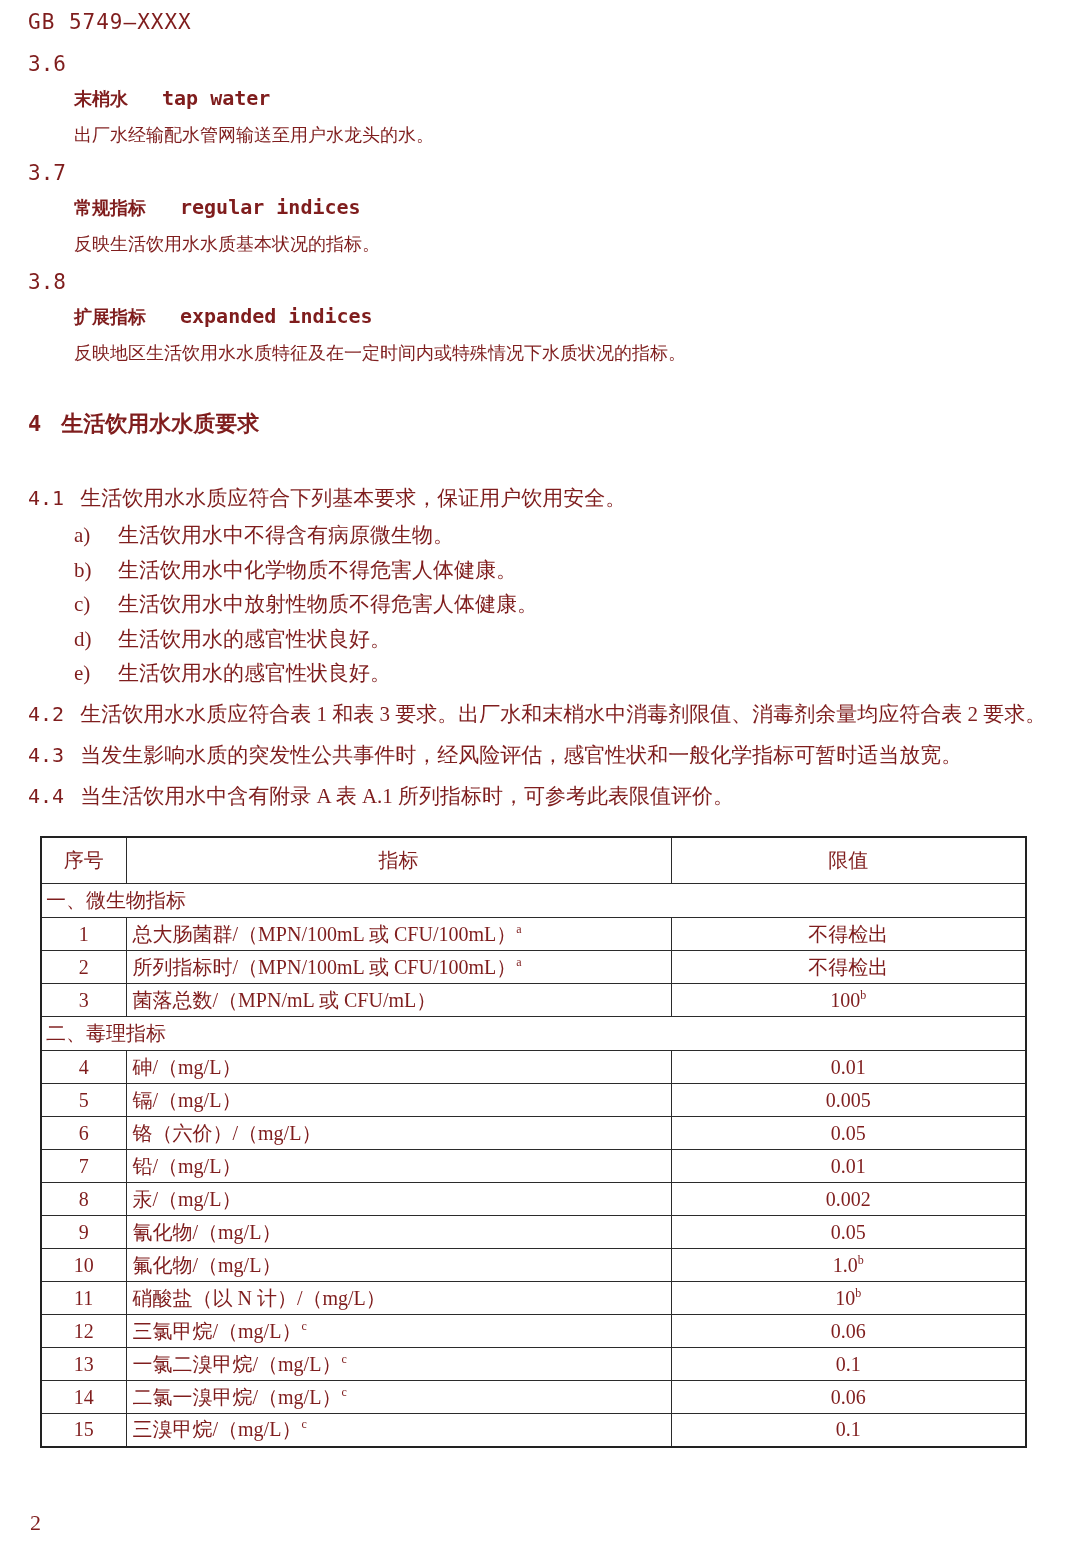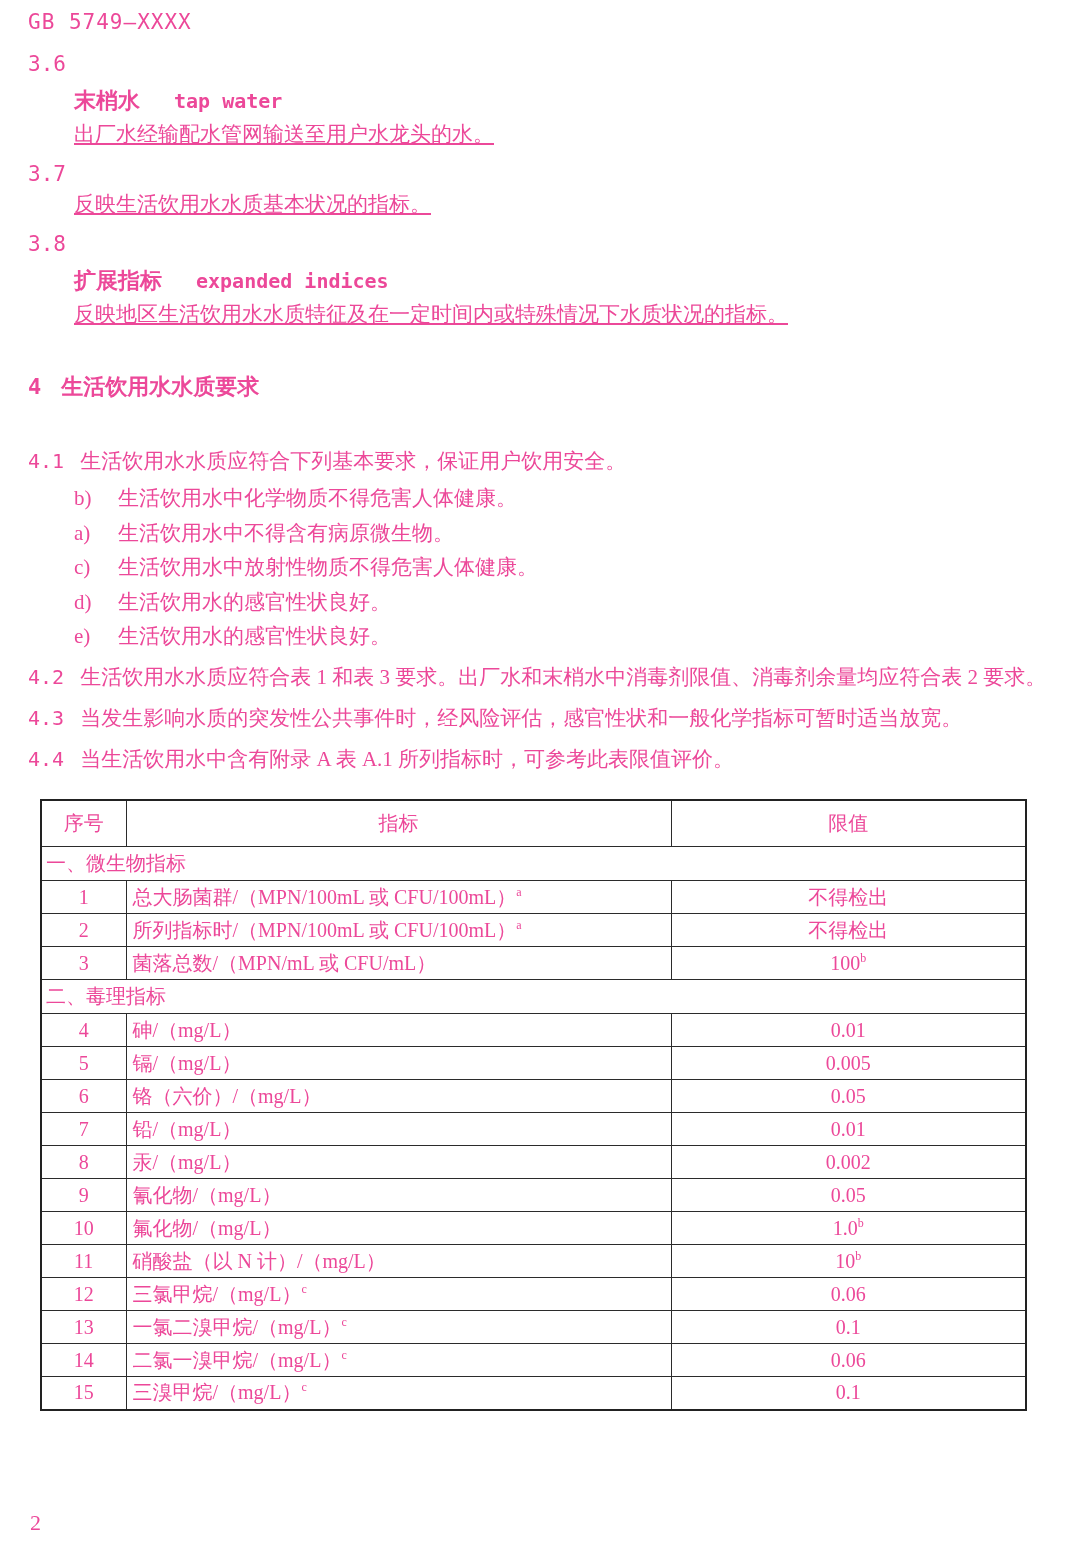--- a/index.html
+++ b/index.html
@@ -3,21 +3,21 @@
 <meta charset="utf-8">
 <style>
   * { box-sizing: border-box; }
   html, body { margin: 0; padding: 0; background: #e8e8e8; }
   .page {
     position: relative;
     width: 1080px;
     height: 1550px;
     margin: 0 auto;
     background: #ffffff;
-    color: #ec4899;
+    color: #7f1d1d;
     font-family: "Liberation Serif", "DejaVu Serif", serif;
     overflow: hidden;
   }
   .content { padding: 10px 28px 0 28px; }
 
   .doc-header {
     font-family: "DejaVu Sans Mono", monospace;
     font-size: 21px;
     letter-spacing: 1px;
     margin-bottom: 18px;
@@ -26,29 +26,29 @@
   
   .clause-no {
     font-family: "DejaVu Sans Mono", monospace;
     font-size: 21px;
     margin-top: 14px;
   }
   .term-line { margin: 10px 0 0 46px; }
   .term {
     font-family: "DejaVu Sans", "Liberation Sans", sans-serif;
     font-weight: bold;
-    font-size: 22px;
+    font-size: 18px;
   }
   .term-en {
     font-family: "DejaVu Sans Mono", monospace;
     font-weight: bold;
     font-size: 20px;
     margin-left: 30px;
   }
-  .def-text { margin: 4px 0 0 46px; font-size: 21px; text-decoration: underline; }
+  .def-text { margin: 12px 0 0 46px; font-size: 18px; }
 
   
   .sec-heading {
     margin: 44px 0 0 0;
     font-family: "DejaVu Sans", "Liberation Sans", sans-serif;
     font-weight: bold;
     font-size: 22px;
   }
   .sec-heading .sec-no { margin-right: 20px; font-family: "DejaVu Sans Mono", monospace; }
 
@@ -116,43 +116,47 @@
     <div class="doc-header">GB 5749—XXXX</div>
 
     <div class="clause-no">3.6</div>
     <div class="term-line">
       <span class="term">末梢水</span>
       <span class="term-en">tap water</span>
     </div>
     <div class="def-text">出厂水经输配水管网输送至用户水龙头的水。</div>
 
     <div class="clause-no">3.7</div>
+    <div class="term-line">
+      <span class="term">常规指标</span>
+      <span class="term-en">regular indices</span>
+    </div>
     <div class="def-text">反映生活饮用水水质基本状况的指标。</div>
 
     <div class="clause-no">3.8</div>
     <div class="term-line">
       <span class="term">扩展指标</span>
       <span class="term-en">expanded indices</span>
     </div>
     <div class="def-text">反映地区生活饮用水水质特征及在一定时间内或特殊情况下水质状况的指标。</div>
 
     <div class="sec-heading">
       <span class="sec-no">4</span><span>生活饮用水水质要求</span>
     </div>
 
     <p class="clause-p first">
       <span class="cnum">4.1</span><span>生活饮用水水质应符合下列基本要求，保证用户饮用安全。</span>
     </p>
 
     <div class="abc-list">
       <div class="abc-item">
+        <span class="letter">a)</span><span>生活饮用水中不得含有病原微生物。</span>
+      </div>
+      <div class="abc-item">
         <span class="letter">b)</span><span>生活饮用水中化学物质不得危害人体健康。</span>
-      </div>
-      <div class="abc-item">
-        <span class="letter">a)</span><span>生活饮用水中不得含有病原微生物。</span>
       </div>
       <div class="abc-item">
         <span class="letter">c)</span><span>生活饮用水中放射性物质不得危害人体健康。</span>
       </div>
       <div class="abc-item">
         <span class="letter">d)</span><span>生活饮用水的感官性状良好。</span>
       </div>
       <div class="abc-item">
         <span class="letter">e)</span><span>生活饮用水的感官性状良好。</span>
       </div>

